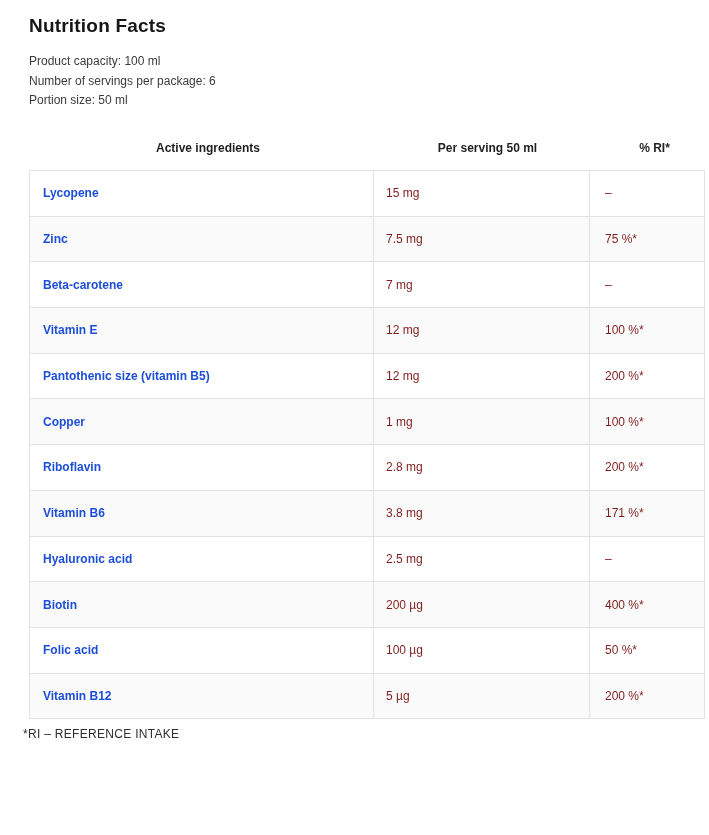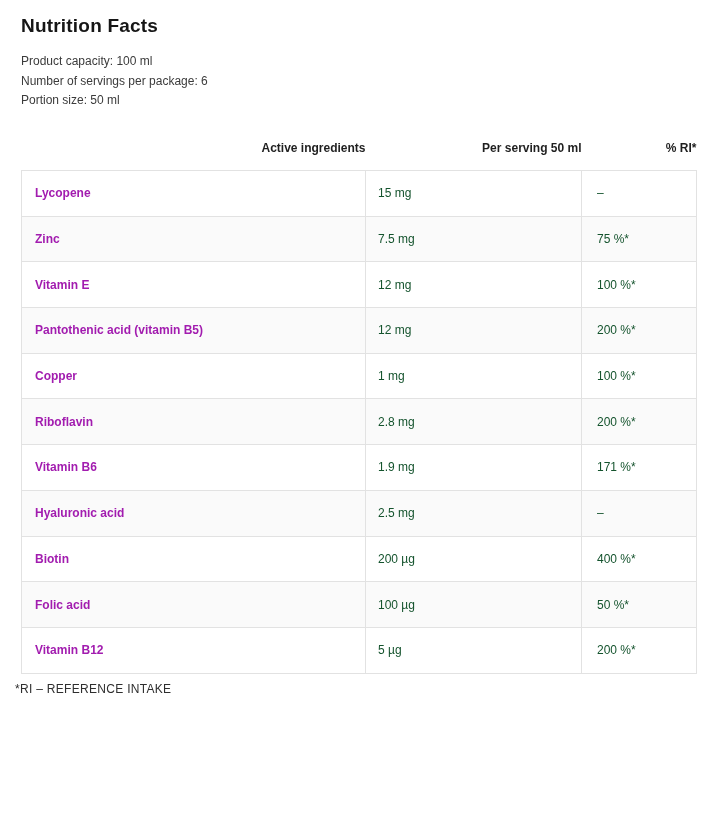--- a/index.html
+++ b/index.html
@@ -5,21 +5,21 @@
   * { margin: 0; padding: 0; box-sizing: border-box; }
   html, body {
     width: 709px;
     background: #ffffff;
     font-family: "Liberation Sans", "DejaVu Sans", sans-serif;
     color: #2b2b2b;
   }
   .page {
     width: 709px;
     min-height: 835px;
-    padding: 14px 0 10px 4px;
+    padding: 14px 0 10px 12px;
     background: #ffffff;
   }
   .title {
     margin: 0 0 14px 17px;
     font-size: 19px;
     line-height: 24px;
     font-weight: 700;
     color: #161616;
     letter-spacing: 0.2px;
   }
@@ -37,42 +37,42 @@
     width: 675px;
     border-collapse: collapse;
     table-layout: fixed;
   }
   col.c1 { width: 344px; }
   col.c2 { width: 216px; }
   col.c3 { width: 115px; }
   thead th {
     height: 44px;
     vertical-align: middle;
-    text-align: right;
+    text-align: center;
     font-size: 12px;
     font-weight: 700;
     color: #1f1f1f;
     border: none;
     background: #ffffff;
   }
   thead th.h1 { padding-left: 13px; }
   thead th.h2 { padding-left: 12px; }
   thead th.h3 { padding-left: 15px; }
   tbody td {
     height: 45.7px;
     vertical-align: middle;
     border: 1px solid #e2e2e2;
     font-size: 12px;
-    color: #14532d;
+    color: #7f1d1d;
     background: #ffffff;
   }
   tbody td.ingredient {
     padding-left: 13px;
     font-weight: 600;
-    color: #a21caf;
+    color: #1d4ed8;
   }
   tbody td.per-serving { padding-left: 12px; font-weight: 400; }
   tbody td.ri { padding-left: 15px; font-weight: 400; }
   tbody tr:nth-child(even) td { background: #fafafa; }
   .footnote {
     margin: 8px 0 0 11px;
     font-size: 12px;
     font-weight: 500;
     letter-spacing: 0.3px;
     color: #2e2e2e;
@@ -109,42 +109,47 @@
           <td class="ingredient">Lycopene</td>
           <td class="per-serving">15 mg</td>
           <td class="ri">–</td>
         </tr>
         <tr>
           <td class="ingredient">Zinc</td>
           <td class="per-serving">7.5 mg</td>
           <td class="ri">75 %*</td>
         </tr>
         <tr>
+          <td class="ingredient">Beta-carotene</td>
+          <td class="per-serving">7 mg</td>
+          <td class="ri">–</td>
+        </tr>
+        <tr>
           <td class="ingredient">Vitamin E</td>
           <td class="per-serving">12 mg</td>
           <td class="ri">100 %*</td>
         </tr>
         <tr>
-          <td class="ingredient">Pantothenic acid (vitamin B5)</td>
+          <td class="ingredient">Pantothenic size (vitamin B5)</td>
           <td class="per-serving">12 mg</td>
           <td class="ri">200 %*</td>
         </tr>
         <tr>
           <td class="ingredient">Copper</td>
           <td class="per-serving">1 mg</td>
           <td class="ri">100 %*</td>
         </tr>
         <tr>
           <td class="ingredient">Riboflavin</td>
           <td class="per-serving">2.8 mg</td>
           <td class="ri">200 %*</td>
         </tr>
         <tr>
           <td class="ingredient">Vitamin B6</td>
-          <td class="per-serving">1.9 mg</td>
+          <td class="per-serving">3.8 mg</td>
           <td class="ri">171 %*</td>
         </tr>
         <tr>
           <td class="ingredient">Hyaluronic acid</td>
           <td class="per-serving">2.5 mg</td>
           <td class="ri">–</td>
         </tr>
         <tr>
           <td class="ingredient">Biotin</td>
           <td class="per-serving">200 µg</td>

